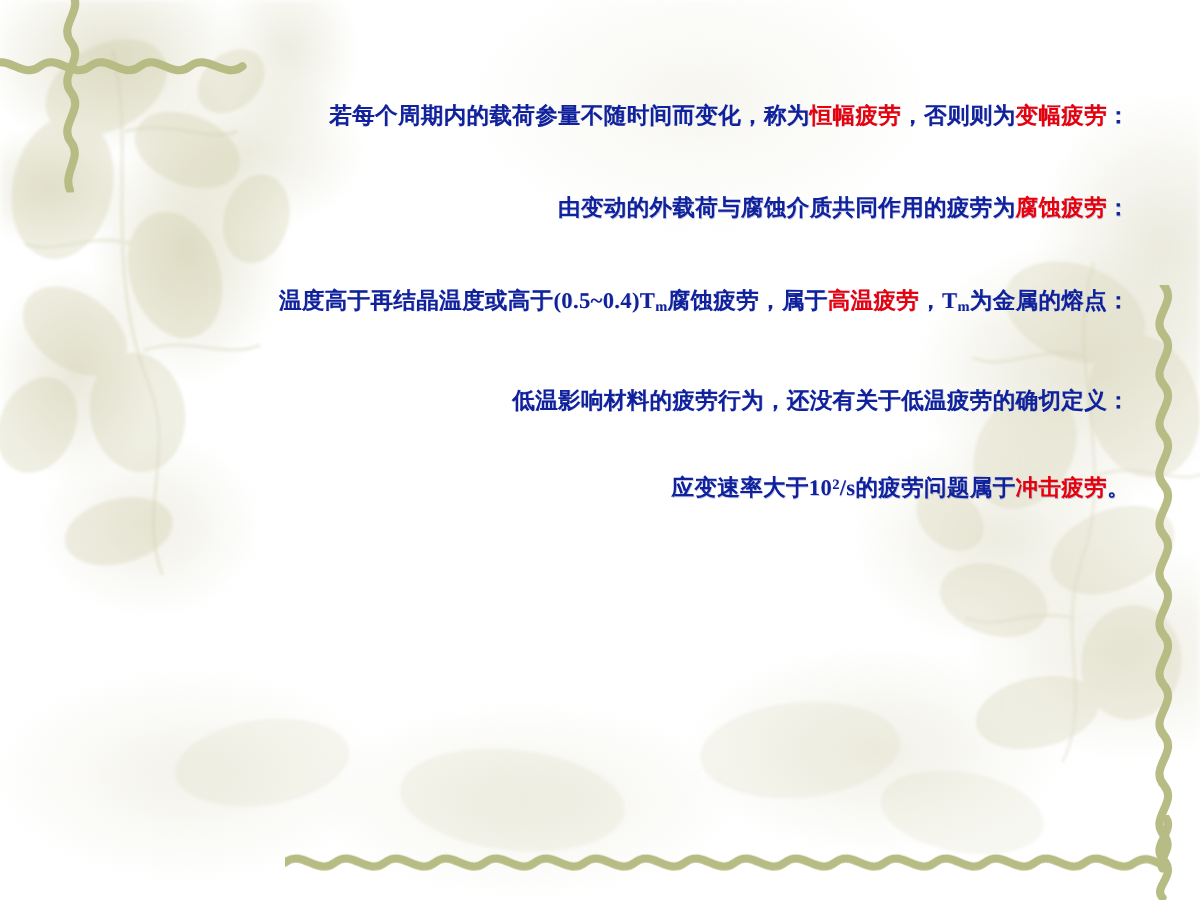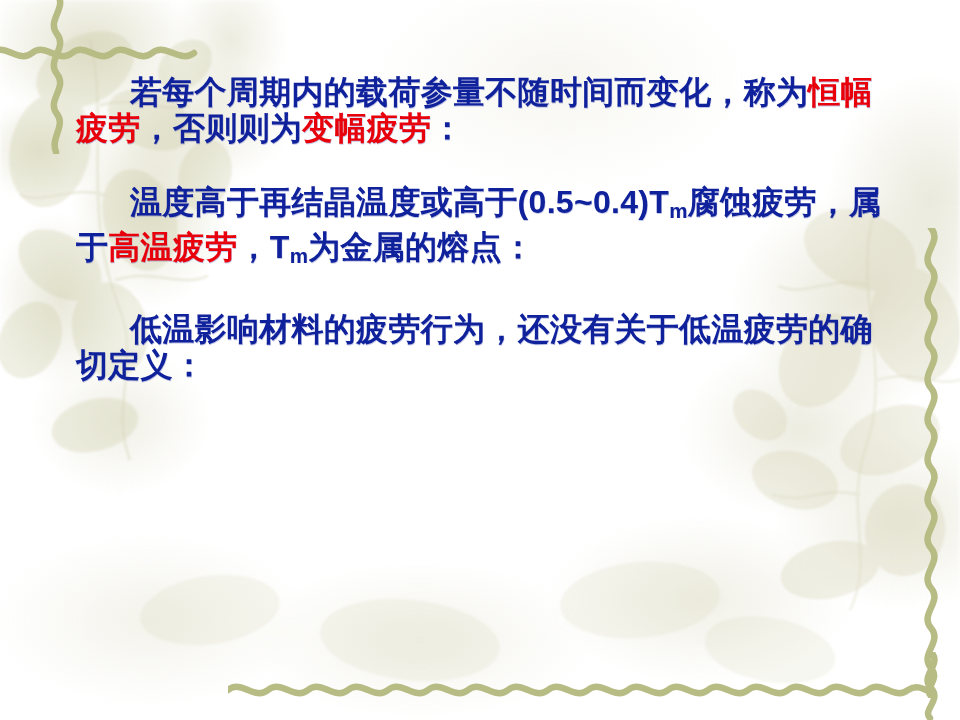--- a/index.html
+++ b/index.html
@@ -59,28 +59,29 @@
 
   
   .content {
     position: absolute;
     left: 76px;
     top: 74px;
     width: 828px;
   }
   .para {
     margin: 0 0 40px 0;
-    font-family: Liberation Sans, sans-serif;
+    font-family: Liberation Serif, serif;
     font-weight: bold;
-    font-size: 32px;
+    font-size: 18px;
     line-height: 36px;
     color: #10219C;
     letter-spacing: 0.3px;
     text-indent: 54px;
     text-shadow: 0.5px 0.5px 0 rgba(16,33,156,0.25);
+    text-align: right;
   }
   .para:last-child { margin-bottom: 0; }
 
   .hi { color: #E8000B; }
   .blue { color: #10219C; }
 
   sub { font-size: 0.64em; vertical-align: -0.22em; font-weight: bold; }
   sup { font-size: 0.64em; vertical-align: 0.45em; font-weight: bold; }
 
   
@@ -183,25 +184,31 @@
       <path d="M15 0 C 27 12, 3 24, 15 36 C 26 48, 6 58, 14 66" fill="none" stroke="#B7BC84" stroke-width="6.5" stroke-linecap="round"></path>
     </svg>
   </div>
 
   <div class="content">
 
     <p class="para p1">
       <span class="blue">若每个周期内的载荷参量不随时间而变化，称为</span><span class="hi">恒幅疲劳</span><span class="blue">，否则则为</span><span class="hi">变幅疲劳</span><span class="blue">：</span>
     </p>
 
+    <p class="para p2">
+      <span class="blue">由变动的外载荷与腐蚀介质共同作用的疲劳为</span><span class="hi">腐蚀疲劳</span><span class="blue">：</span>
+    </p>
 
     <p class="para p3">
       <span class="blue">温度高于再结晶温度或高于(0.5~0.4)T</span><sub class="blue">m</sub><span class="blue">腐蚀疲劳，属于</span><span class="hi">高温疲劳</span><span class="blue">，T</span><sub class="blue">m</sub><span class="blue">为金属的熔点：</span>
     </p>
 
 
     <p class="para p5">
       <span class="blue">低温影响材料的疲劳行为，还没有关于低温疲劳的确切定义：</span>
     </p>
 
+    <p class="para p6">
+      <span class="blue">应变速率大于10</span><sup class="blue">2</sup><span class="blue">/s的疲劳问题属于</span><span class="hi">冲击疲劳</span><span class="blue">。</span>
+    </p>
 
   </div>
 </div>
 
 </body></html>

